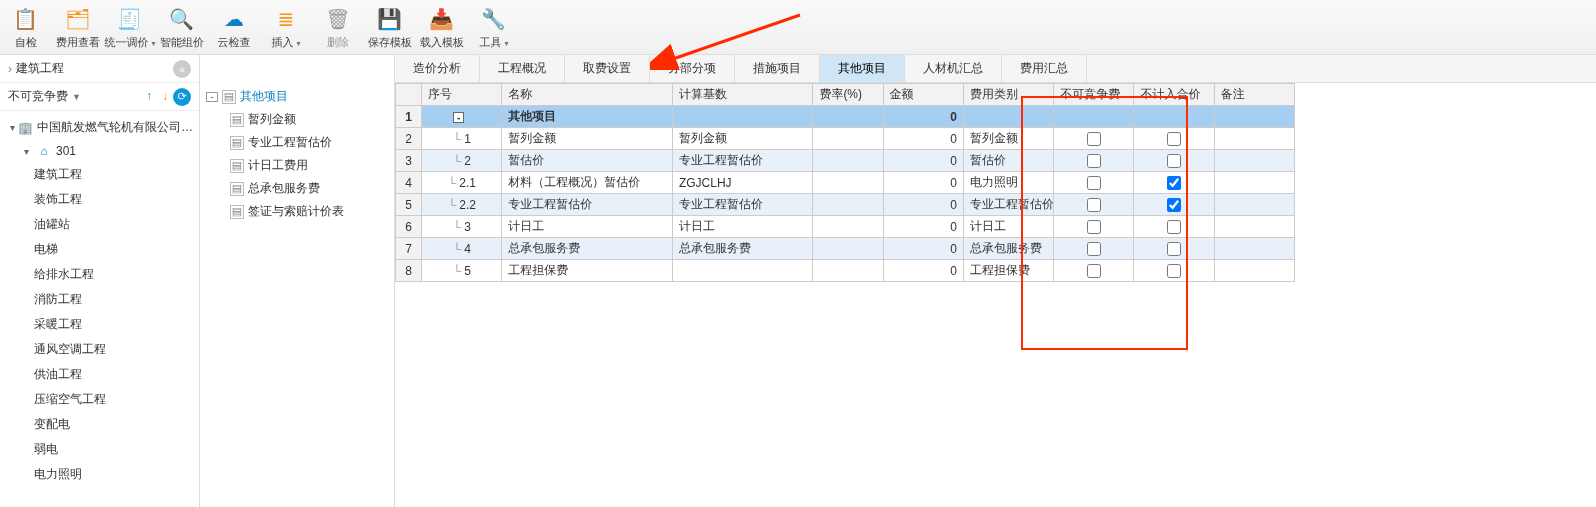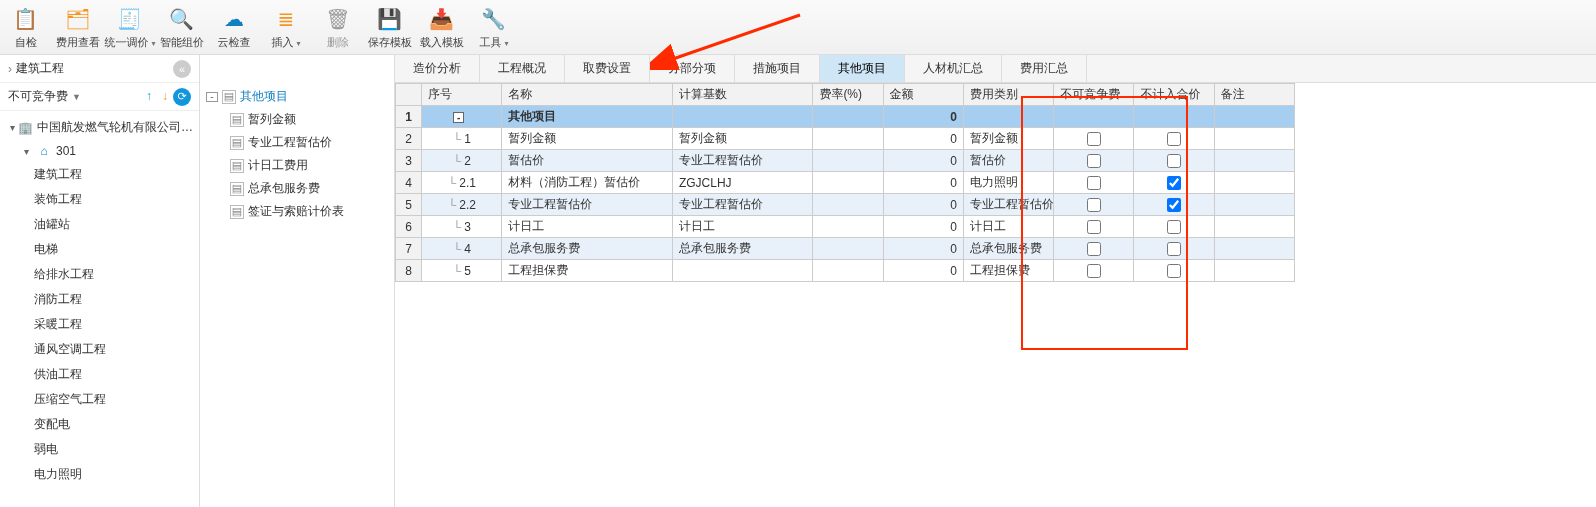--- a/index.html
+++ b/index.html
@@ -279,21 +279,21 @@
               <td class="num"></td>
               <td class="num">0</td>
               <td>暂估价</td>
               <td class="ctr"><input type="checkbox" style=""></td>
               <td class="ctr"><input type="checkbox" style=""></td>
               <td></td>
             </tr>
             <tr>
               <td class="rownum">4</td>
               <td class="seqcell"><span class="ln">└ </span>2.1</td>
-              <td>材料（消防工程）暂估价</td>
+              <td>材料（工程概况）暂估价</td>
               <td>ZGJCLHJ</td>
               <td class="num"></td>
               <td class="num">0</td>
               <td>电力照明</td>
               <td class="ctr"><input type="checkbox" style=""></td>
               <td class="ctr"><input type="checkbox" checked="" style=""></td>
               <td></td>
             </tr>
             <tr class="zebra">
               <td class="rownum">5</td>

